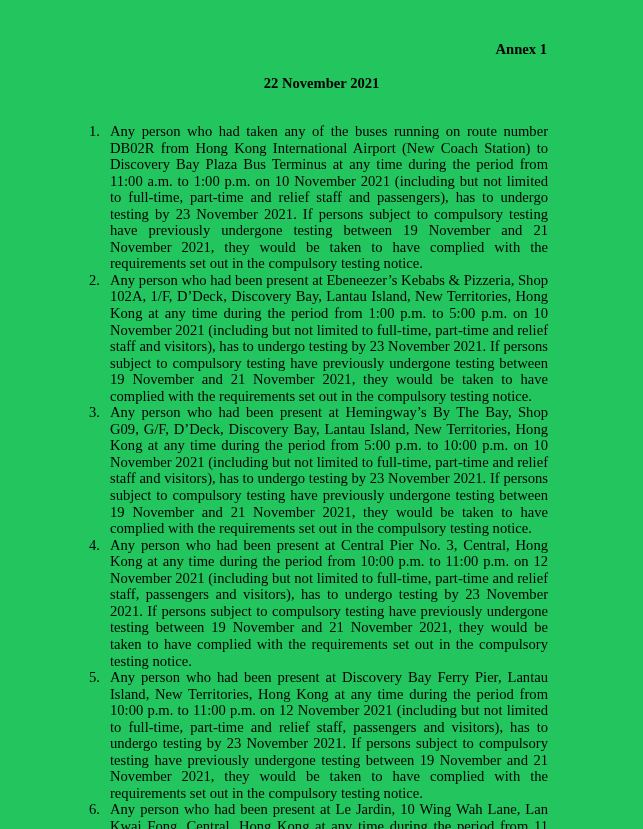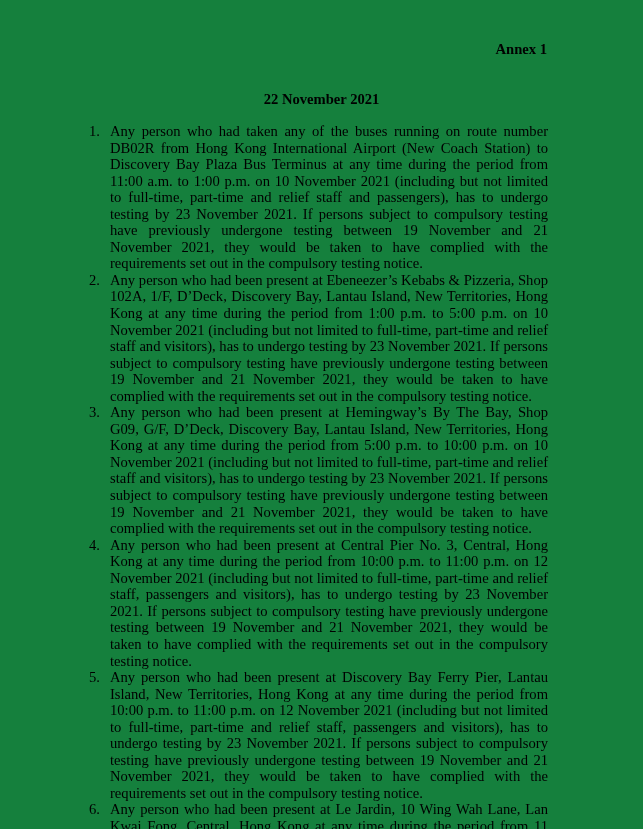--- a/index.html
+++ b/index.html
@@ -13,41 +13,41 @@
     overflow: hidden;
     position: relative;
     font-family: "Liberation Serif", "DejaVu Serif", serif;
     color: #000;
   }
   .page {
     position: absolute;
     left: 0; top: 0;
     width: 643px;
     height: 829px;
-    background: #15803d;
+    background: #22c55e;
   }
   .annex {
     position: absolute;
     top: 40px;
     right: 96px;
     font-size: 14.6px;
     font-weight: bold;
     line-height: 18px;
   }
   .title-block {
     position: absolute;
     top: 74px;
     left: 0;
     width: 643px;
     text-align: center;
     font-weight: bold;
     font-size: 14.6px;
     line-height: 19px;
   }
-  .title-block div { margin: 16px; }
+  .title-block div { margin: 0; }
   .items {
     position: absolute;
     top: 123px;
     left: 0;
     width: 643px;
     margin: 0;
     padding: 0;
     list-style: none;
   }
   .item {

